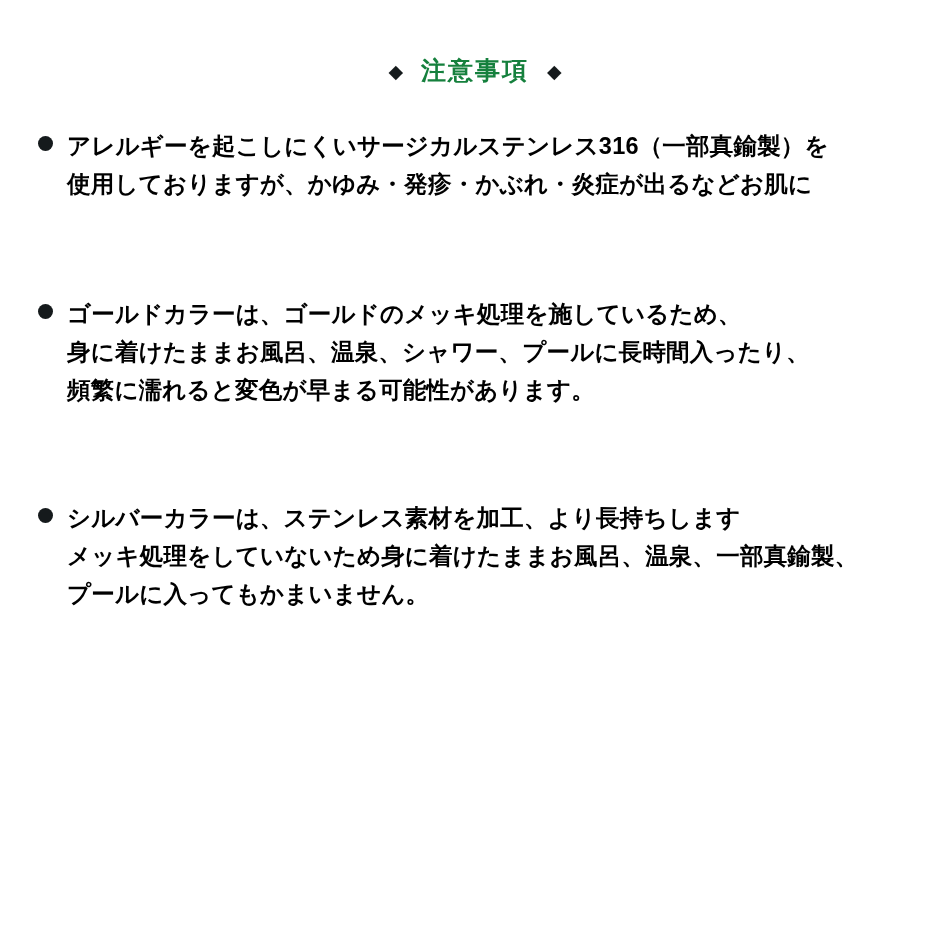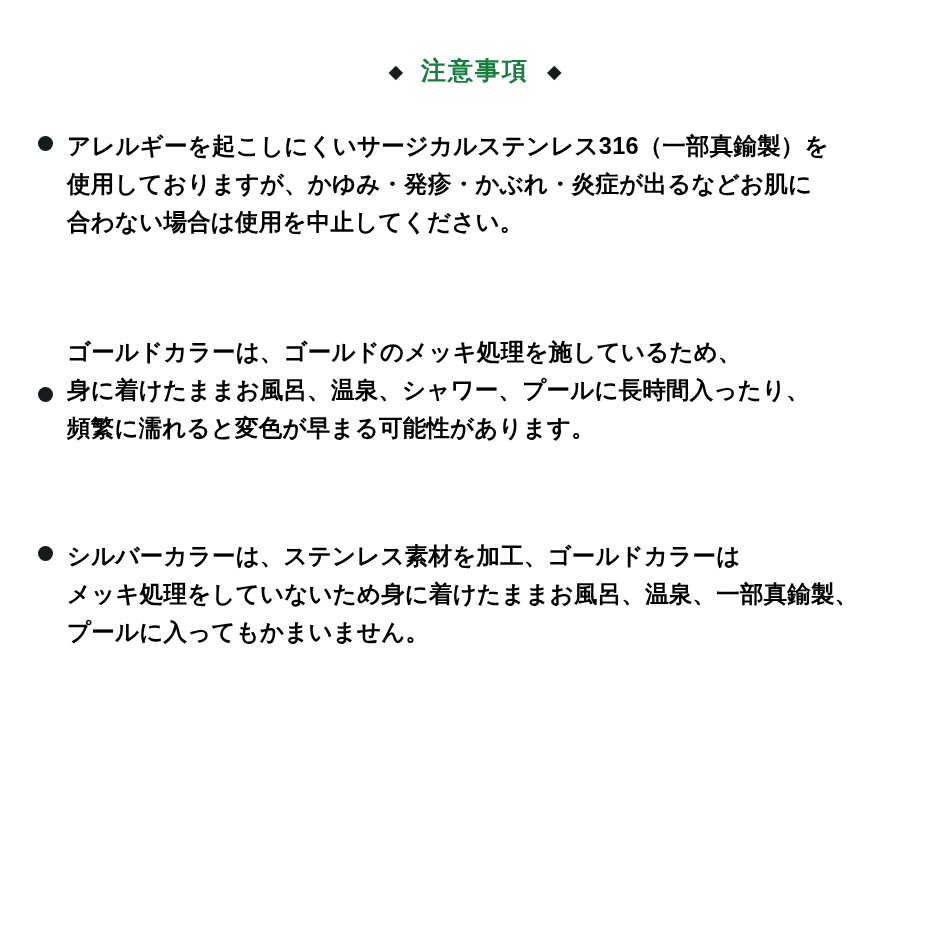--- a/index.html
+++ b/index.html
@@ -76,56 +76,55 @@
     font-size: 23.5px;
     font-weight: 700;
     line-height: 38px;
     letter-spacing: 0.2px;
     white-space: pre;
     color: #000000;
   }
 
   
   .notice--1 { margin-bottom: 92px; }
-  .notice--2 { margin-bottom: 90px; align-items: center; }
+  .notice--2 { margin-bottom: 90px; }
 </style>
 </head>
 <body>
 
 <div class="page">
 
   <div class="heading">
     <span class="diamond">◆</span>
     <span class="heading-text">注意事項</span>
     <span class="diamond">◆</span>
   </div>
 
   <div class="notices">
 
     <div class="notice notice--1">
       <span class="bullet"></span>
       <div class="notice-body">
         <div class="line">アレルギーを起こしにくいサージカルステンレス316（一部真鍮製）を</div>
         <div class="line">使用しておりますが、かゆみ・発疹・かぶれ・炎症が出るなどお肌に</div>
-        <div class="line">合わない場合は使用を中止してください。</div>
       </div>
     </div>
 
     <div class="notice notice--2">
       <span class="bullet"></span>
       <div class="notice-body">
         <div class="line">ゴールドカラーは、ゴールドのメッキ処理を施しているため、</div>
         <div class="line">身に着けたままお風呂、温泉、シャワー、プールに長時間入ったり、</div>
         <div class="line">頻繁に濡れると変色が早まる可能性があります。</div>
       </div>
     </div>
 
     <div class="notice">
       <span class="bullet"></span>
       <div class="notice-body">
-        <div class="line">シルバーカラーは、ステンレス素材を加工、ゴールドカラーは</div>
+        <div class="line">シルバーカラーは、ステンレス素材を加工、より長持ちします</div>
         <div class="line">メッキ処理をしていないため身に着けたままお風呂、温泉、一部真鍮製、</div>
         <div class="line">プールに入ってもかまいません。</div>
       </div>
     </div>
 
   </div>
 </div>
 
 </body></html>

